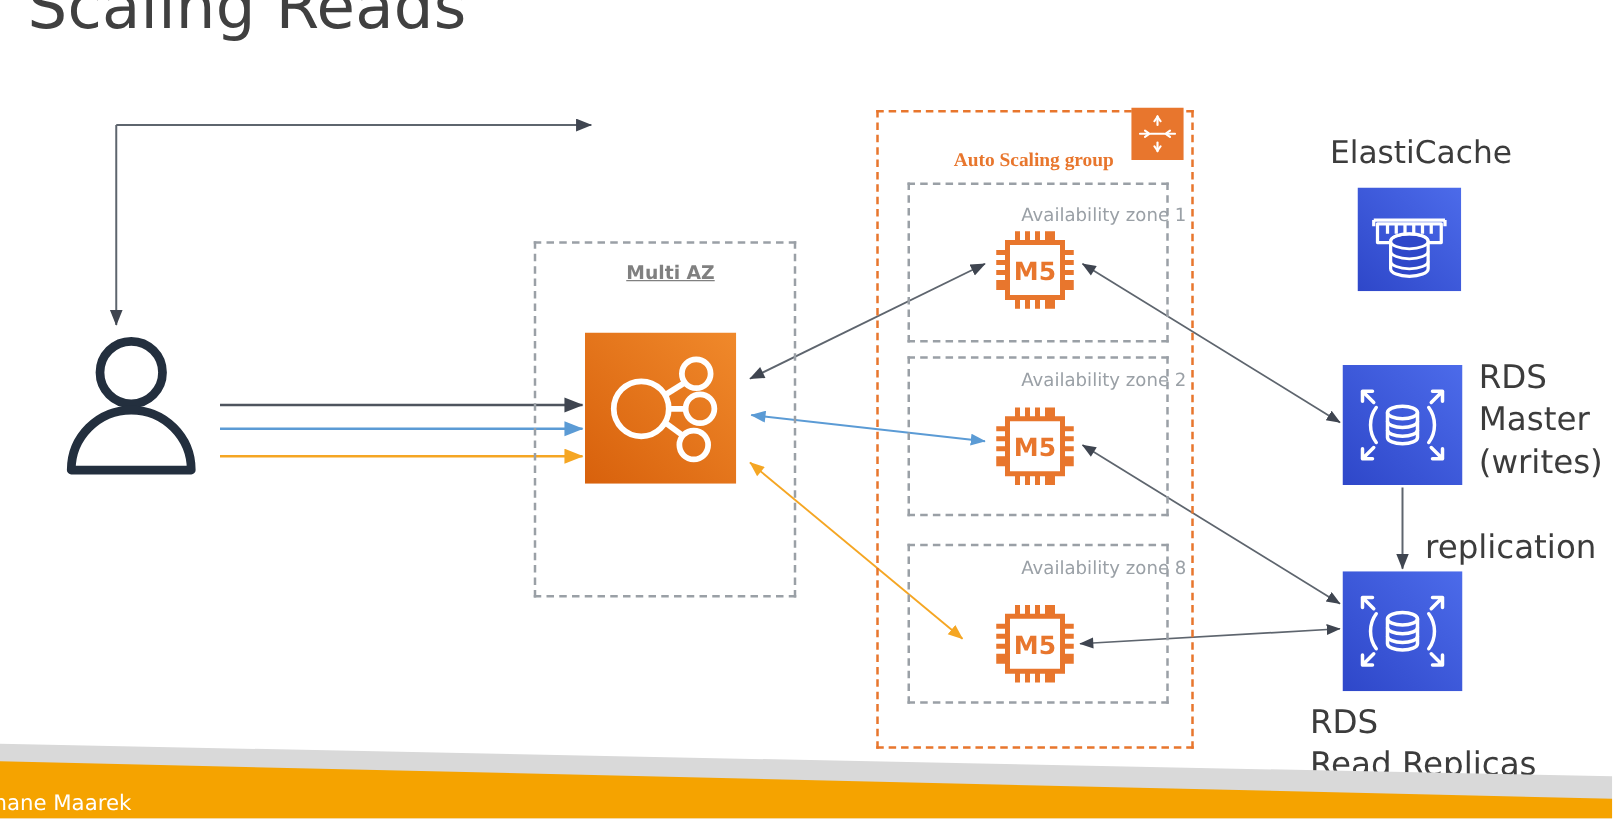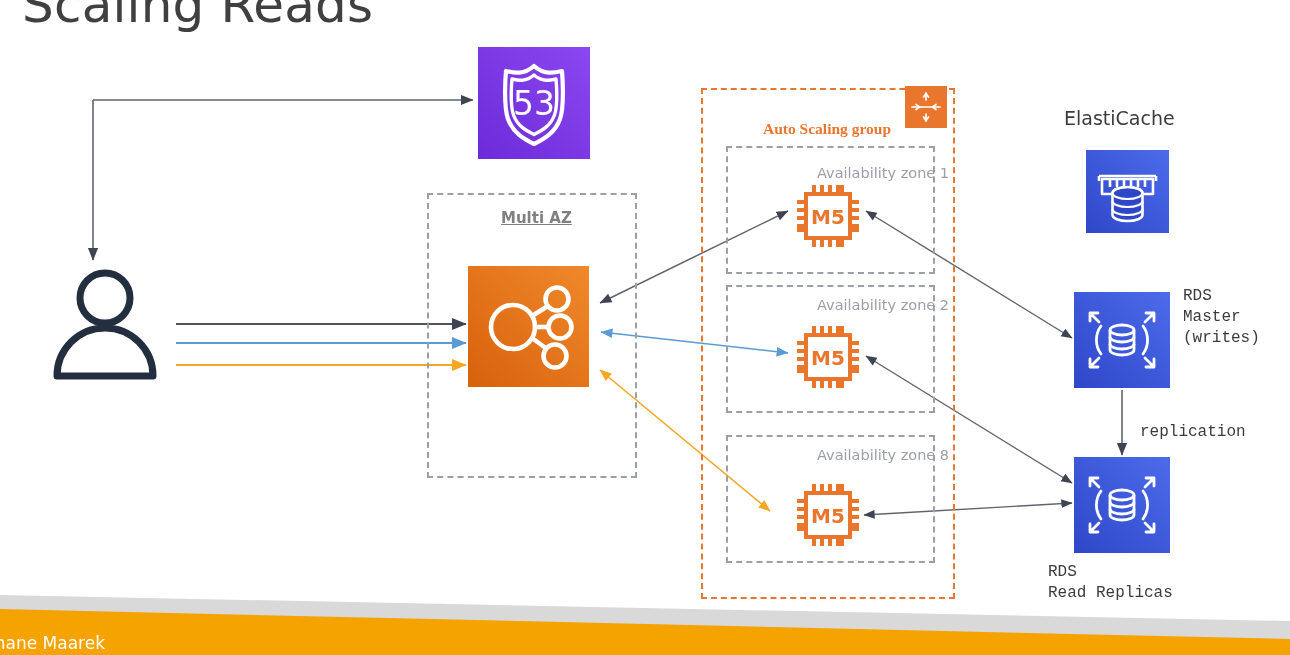--- a/index.html
+++ b/index.html
@@ -44,22 +44,22 @@
 
   
   .tile{position:absolute;display:block;}
   .tile svg{display:block;}
 
   
   .label{
     position:absolute;color:#3c3c3c;white-space:pre;line-height:1.30;
     font-family:"DejaVu Sans", sans-serif;
   }
-  .label-lg{font-size:19px;}
-  .label-md{font-size:16px;font-family:Liberation Mono, monospace;}
+  .label-lg{font-size:25px;}
+  .label-md{font-size:26px;}
 
   
   .footer-wrap{position:absolute;left:0;bottom:0;width:1290px;height:72px;overflow:hidden;}
   .footer-name{
     position:absolute;left:-16px;bottom:2px;color:#ffffff;font-size:17px;
     white-space:nowrap;font-family:"DejaVu Sans", sans-serif;z-index:3;
   }
 
   
   #arrows{position:absolute;left:0;top:0;width:1290px;height:655px;pointer-events:none;}
@@ -169,36 +169,20 @@
   <div class="dash-gray" style="left:427px;top:193px;width:206px;height:281px;"></div>
   <div class="multiaz-label" style="left:501px;top:209px;">Multi AZ</div>
 
   <div class="tile" style="left:40px;top:268px;">
     <svg width="130" height="112" viewBox="0 0 130 112">
       <circle cx="65" cy="30" r="25" fill="none" stroke="#232F3E" stroke-width="7"></circle>
       <path d="M17,108 A48,48 0 0 1 113,108 Z" fill="none" stroke="#232F3E" stroke-width="7" stroke-linejoin="round"></path>
     </svg>
   </div>
 
-  <div class="tile" style="left:478px;top:47px;">
-    <svg width="112" height="112" viewBox="0 0 112 112">
-      <defs>
-        <linearGradient id="g53" x1="0" y1="1" x2="1" y2="0">
-          <stop offset="0%" stop-color="#6C2BD9"></stop>
-            <stop offset="100%" stop-color="#8B47F0"></stop>
-        </linearGradient>
-      </defs>
-      <rect x="0" y="0" width="112" height="112" fill="url(#g53)"></rect>
-      <path d="M56,19 C46,28 36,26 28,24 C28,24 25,58 30,72 C35,86 46,92 56,97
-               C66,92 77,86 82,72 C87,58 84,24 84,24 C76,26 66,28 56,19 Z" fill="none" stroke="#ffffff" stroke-width="4.2" stroke-linejoin="round"></path>
-      <path d="M56,28 C48,35 40,33.5 34,32 C34,32 31.5,57 35.5,68 C39.5,79 48,83.5 56,87.5
-               C64,83.5 72.5,79 76.5,68 C80.5,57 78,32 78,32 C72,33.5 64,35 56,28 Z" fill="none" stroke="#ffffff" stroke-width="3.4" stroke-linejoin="round"></path>
-      <text x="56" y="68" text-anchor="middle" fill="#ffffff" font-family="DejaVu Sans, sans-serif" font-size="33" font-weight="400">53</text>
-    </svg>
-  </div>
 
   <div class="tile" style="left:468px;top:266px;">
     <svg width="121" height="121" viewBox="0 0 121 121">
       <defs>
         <linearGradient id="gelb" x1="0" y1="1" x2="1" y2="0">
           <stop offset="0%" stop-color="#D8610C"></stop>
             <stop offset="100%" stop-color="#F0892B"></stop>
         </linearGradient>
       </defs>
       <rect x="0" y="0" width="121" height="121" fill="url(#gelb)"></rect>

